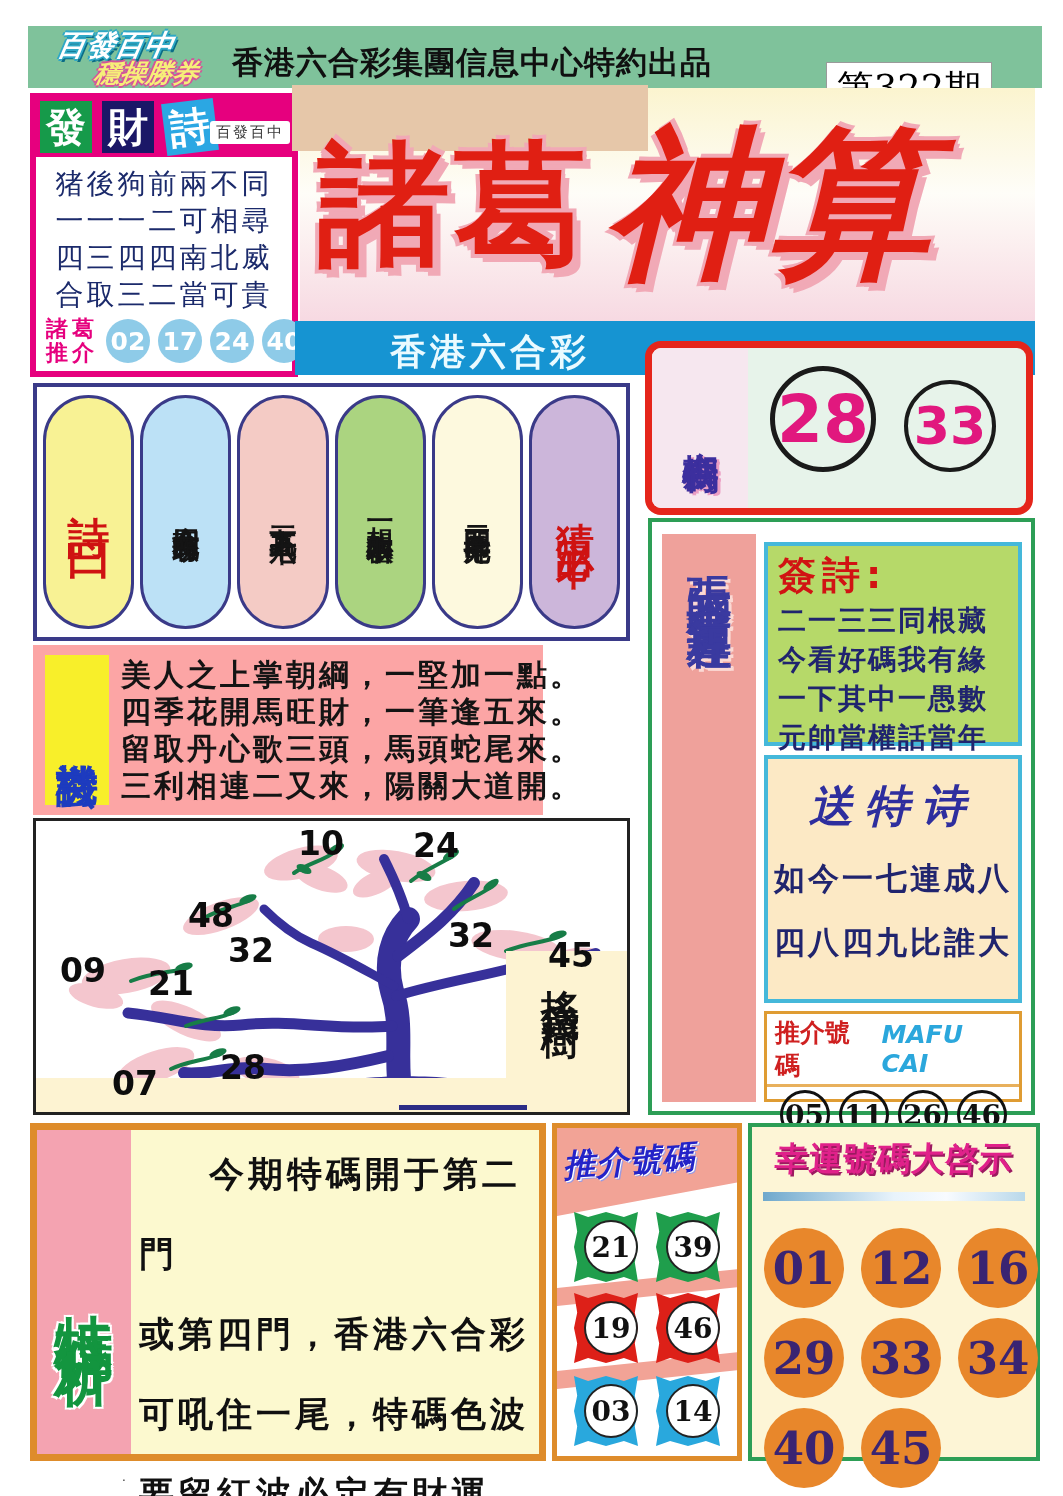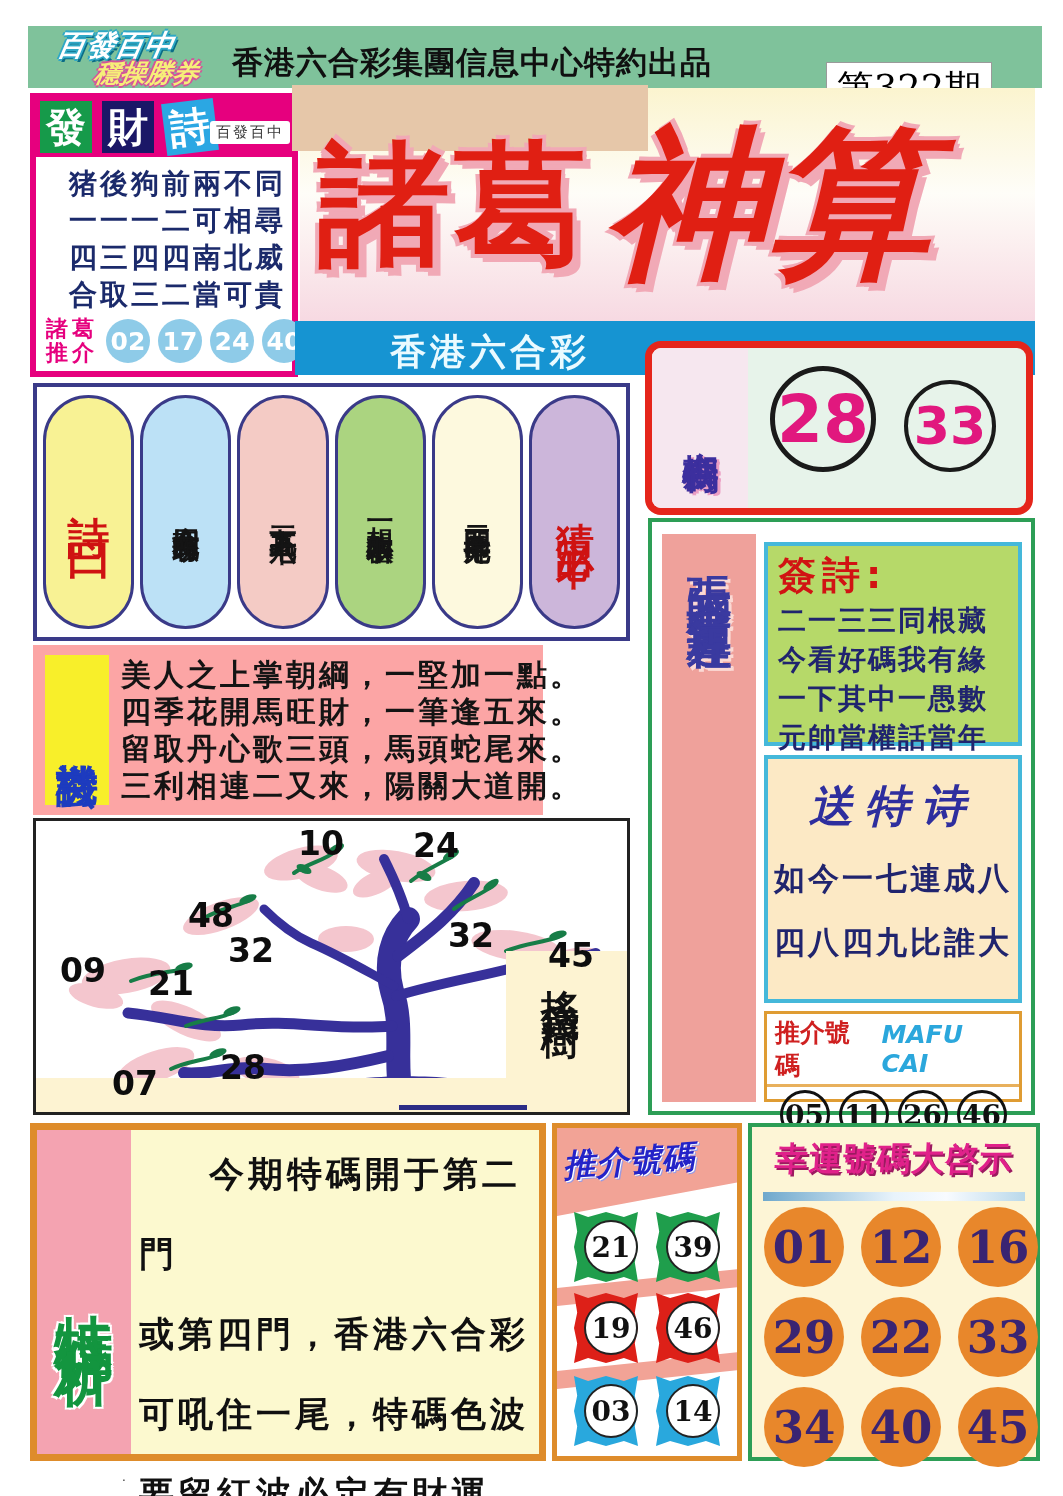--- a/index.html
+++ b/index.html
@@ -24,21 +24,21 @@
   .facai { left:30px; top:93px; width:268px; height:284px; background:#e6007e; padding:6px; }
   .facai-head { position:relative; height:58px; }
   .tile { position:absolute; top:2px; width:52px; height:52px; display:flex; align-items:center; justify-content:center;
     color:#fff; font-size:40px; font-weight:900; }
   .tile1 { left:4px;  background:#169a4a; }
   .tile2 { left:66px; background:#1b1767; }
   .tile3 { left:128px; background:#2ba7e3; transform:rotate(-7deg); }
   .facai-author { position:absolute; right:2px; top:22px; background:#fff; color:#3c3c3c; font-size:15px;
     padding:2px 6px; border-radius:3px; letter-spacing:2px; }
   .facai-inner { position:relative; background:#fff; height:214px; padding:8px 6px 4px 6px; }
-  .facai-poem p { font-size:28px; font-weight:700; color:#1b2a6b; letter-spacing:3px; line-height:37px; text-align:right; }
+  .facai-poem p { font-size:28px; font-weight:400; color:#1b2a6b; letter-spacing:3px; line-height:37px; text-align:center; }
   .facai-bottom { display:flex; align-items:center; margin-top:4px; }
   .tj-grid { display:grid; grid-template-columns:26px 26px; grid-auto-rows:24px; margin-left:2px; }
   .tj-grid span { color:#e6007e; font-weight:900; font-size:22px; line-height:24px; text-align:center; }
   .tj-nums { display:flex; gap:8px; margin-left:10px; }
   .tj-num { width:44px; height:44px; border-radius:50%; background:#8ecbe8; color:#fff; font-weight:800;
     font-size:25px; display:flex; align-items:center; justify-content:center;text-align:center; }
 
   
   .masthead { left:300px; top:88px; width:735px; height:234px;
     background:linear-gradient(180deg,#fbf4cf 0%,#fefdf8 45%,#f7d9e2 100%); }
@@ -145,21 +145,21 @@
   .bcircle { position:absolute; left:10px; top:8px; width:54px; height:54px; background:#fff; border:2px solid #222;
     border-radius:50%; display:flex; align-items:center; justify-content:center;
     font-family:"DejaVu Serif","Liberation Serif",serif; font-size:28px; font-weight:700; color:#111; }
 
   
   .lucky { left:748px; top:1123px; width:292px; height:338px; border:4px solid #2d9e56; background:#fdf5d6; }
   .lucky-title { text-align:center; margin-top:10px; font-size:33px; font-weight:900; color:#e0218a;
     letter-spacing:1px; transform:skewX(-4deg); text-shadow:2px 2px 0 #9c1a60; white-space:nowrap; }
   .lucky-bar { margin:10px auto 0 auto; width:262px; height:9px;
     background:linear-gradient(90deg,#6fa8cc,#e8f3fb 50%,#f8fbff 70%,#b9d8ea); }
-  .lucky-grid { display:grid; grid-template-columns:repeat(3,1fr); gap:10px 17px; padding:6px 12px 0 12px; }
+  .lucky-grid { display:grid; grid-template-columns:repeat(3,1fr); gap:10px 17px; padding:27px 12px 0 12px; }
   .lucky-num { width:80px; height:80px; background:#e8872b; border-radius:50%; display:flex; align-items:center;
     justify-content:center; color:#3a2472; font-family:"DejaVu Serif","Liberation Serif",serif;
     font-size:45px; font-weight:800; }
 
   .footer-dots { left:122px; top:1474px; font-size:12px; color:#333; letter-spacing:6px; }
 </style>
 </head>
 <body>
 
 <div id="canvas">
@@ -391,21 +391,20 @@
   </div>
 
   <div class="abs lucky">
     <div class="lucky-title">幸運號碼大啓示</div>
     <div class="lucky-bar"></div>
     <div class="lucky-grid">
       <div class="lucky-num">01</div>
       <div class="lucky-num">12</div>
       <div class="lucky-num">16</div>
       <div class="lucky-num">29</div>
-      <div class="lucky-num">22</div>
       <div class="lucky-num">33</div>
       <div class="lucky-num">34</div>
       <div class="lucky-num">40</div>
       <div class="lucky-num">45</div>
     </div>
   </div>
 
   <div class="abs footer-dots">· ·</div>
 </div>
 

